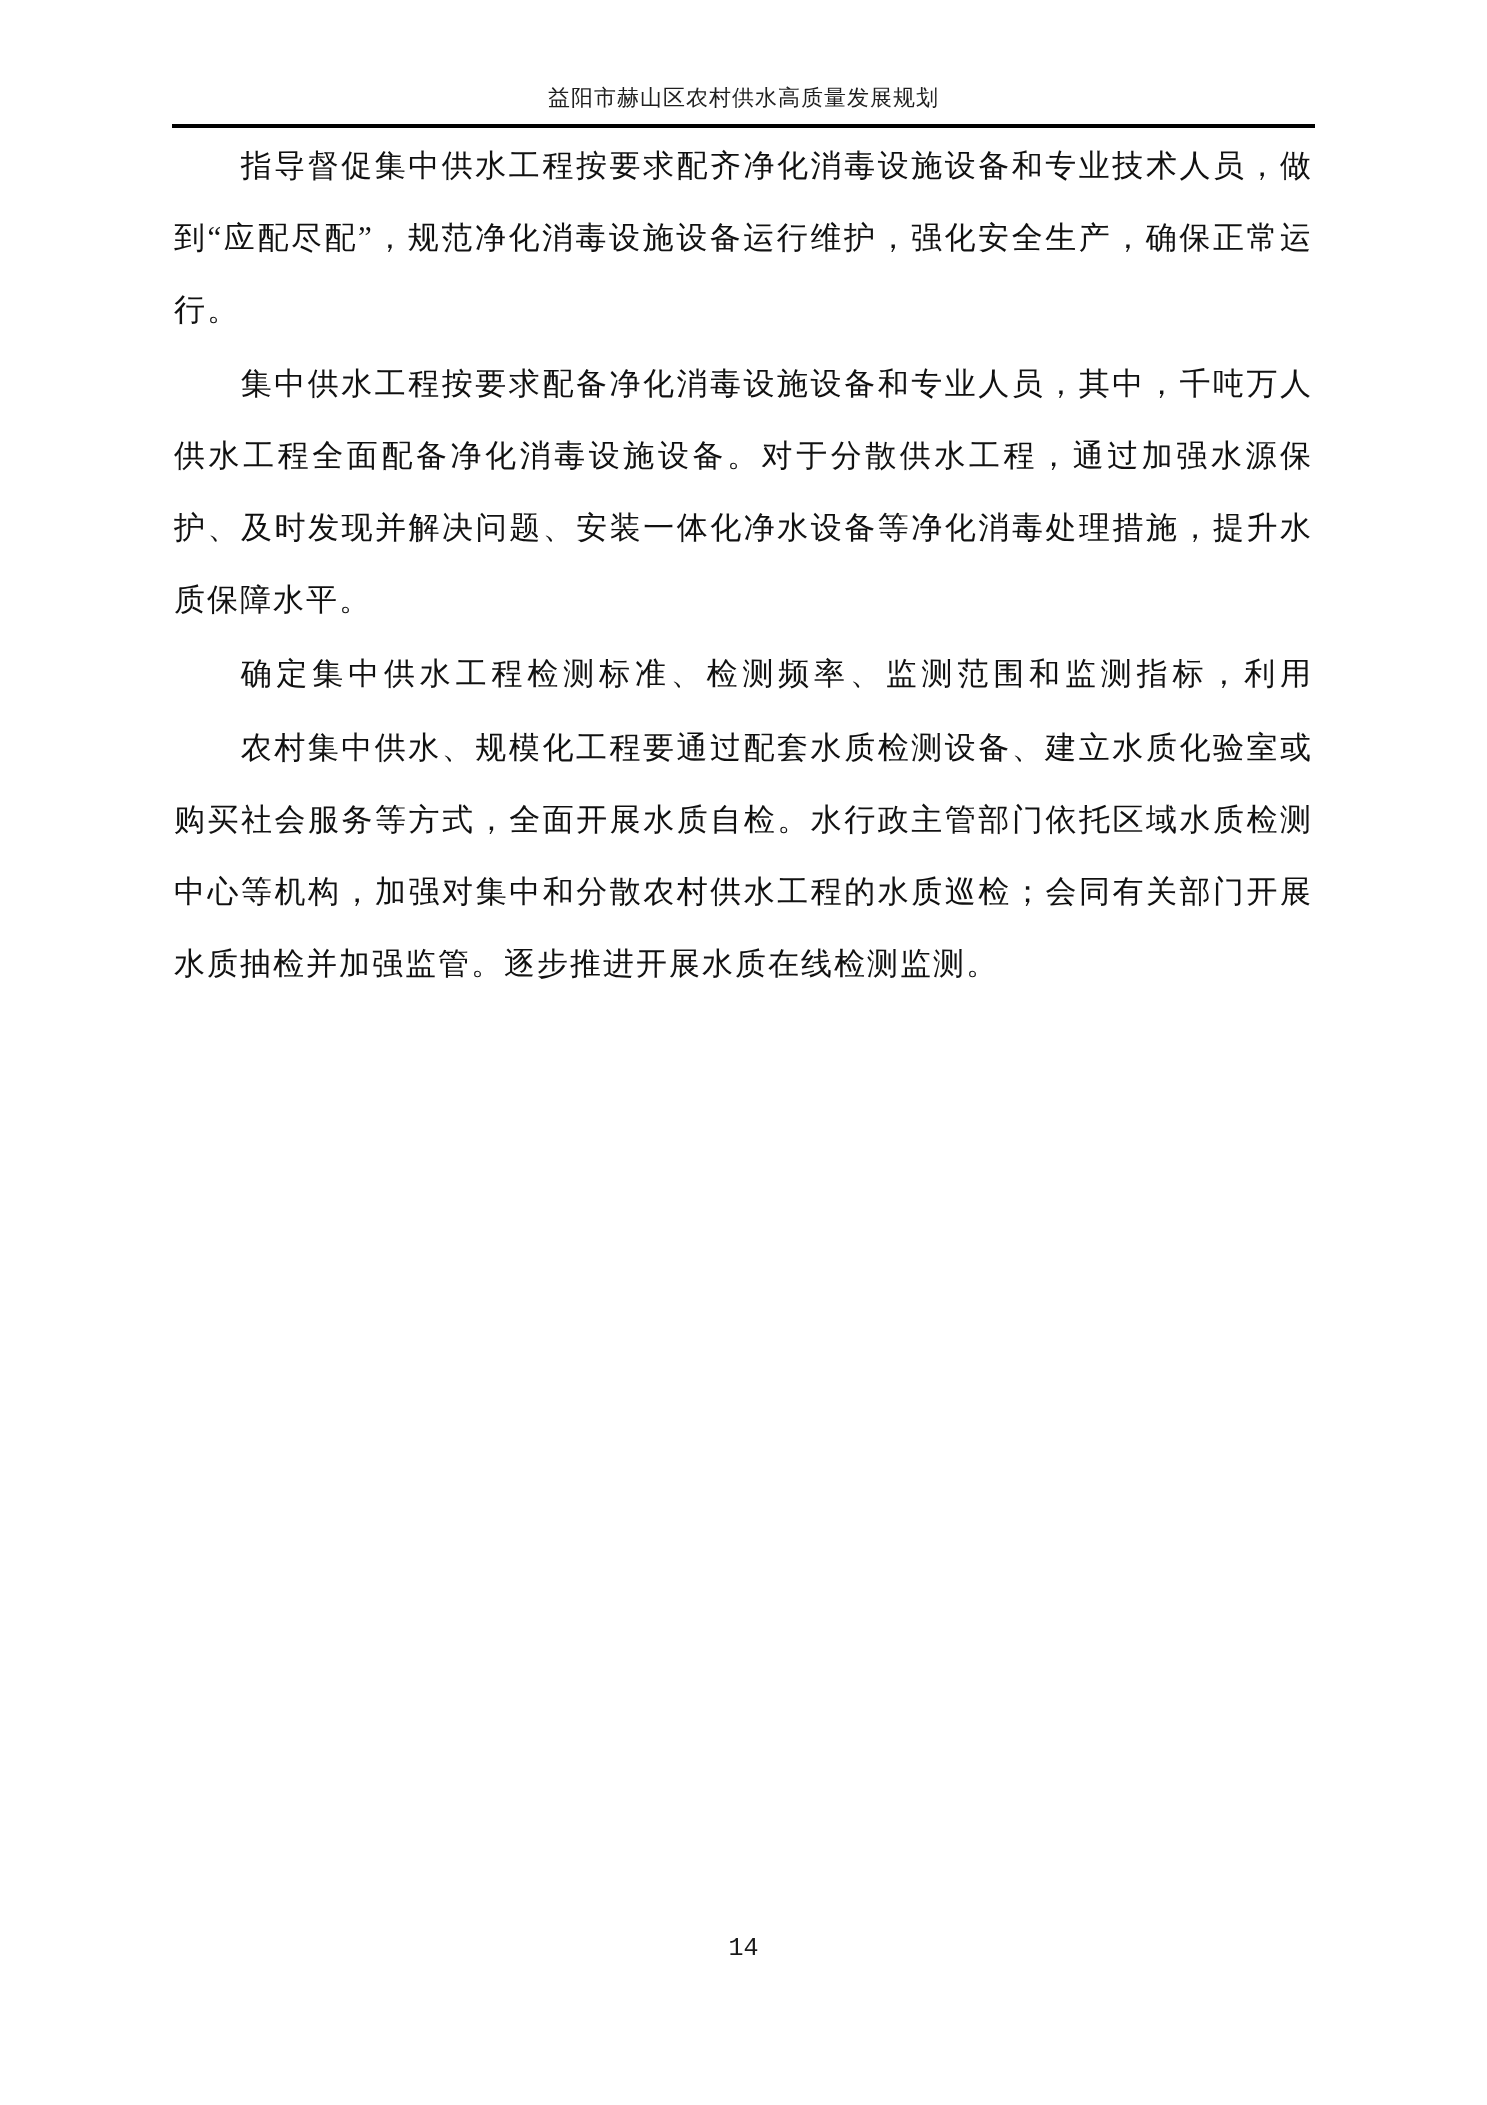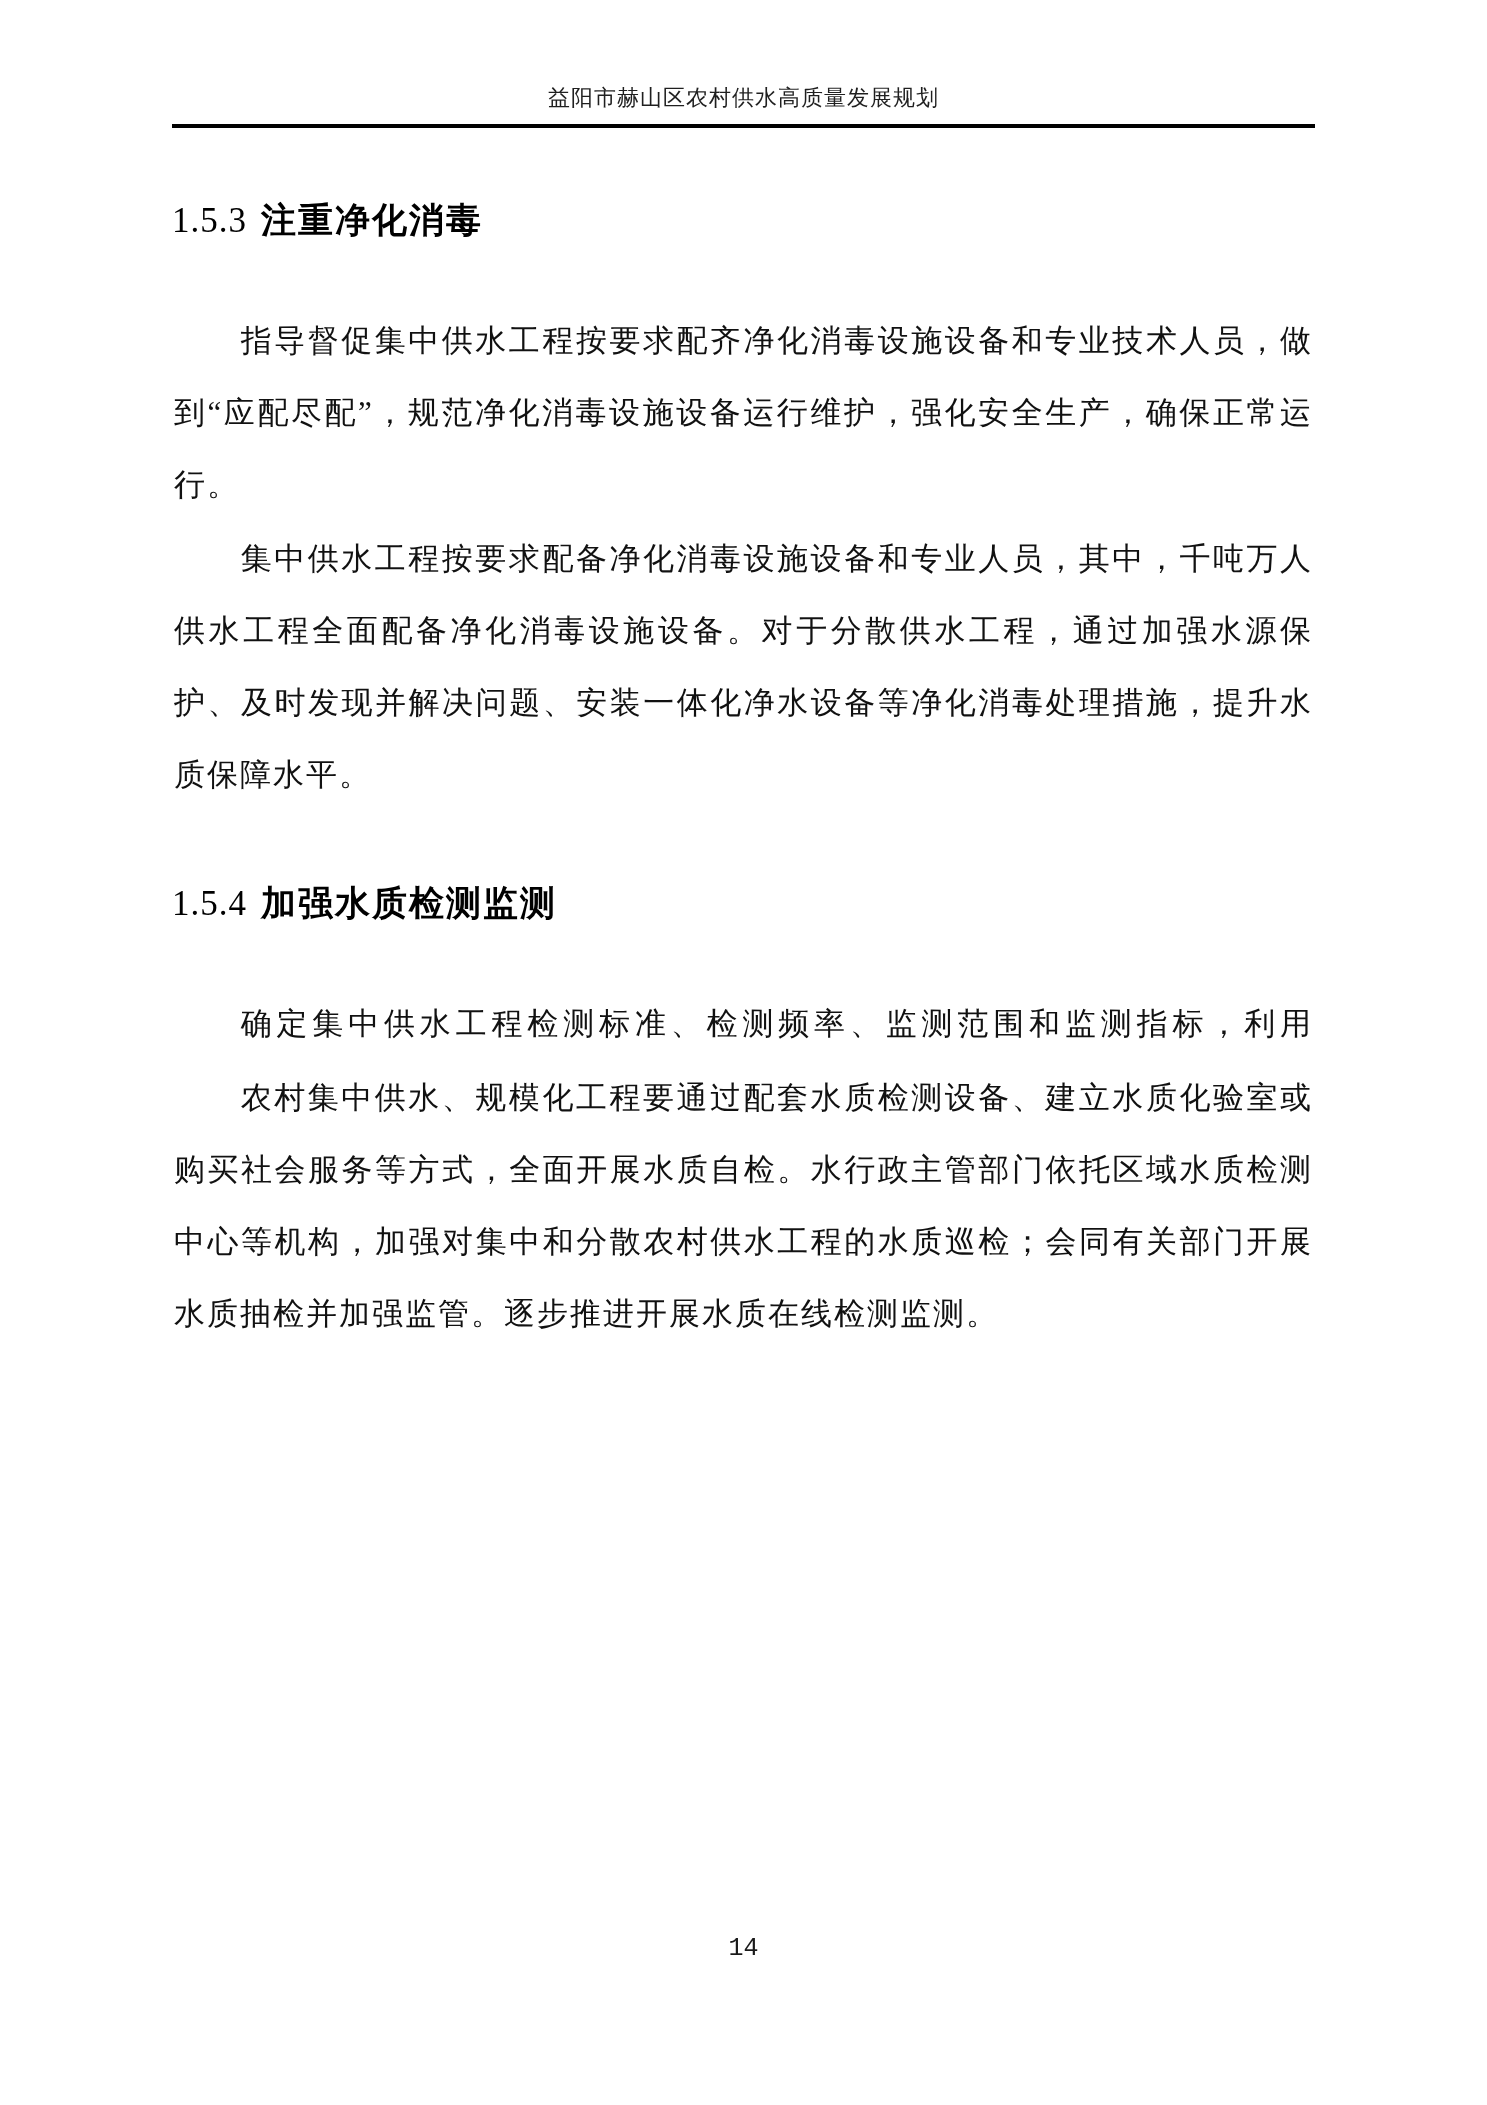--- a/index.html
+++ b/index.html
@@ -89,32 +89,26 @@
 <body>
 
 <div class="page">
 
   <header class="doc-header">
     <div class="header-title">益阳市赫山区农村供水高质量发展规划</div>
   </header>
 
   <main class="doc-body">
 
-    <h2 class="section-heading">
-      <span class="hnum">1.5.3</span><span class="htext">注重净化消毒</span>
-    </h2>
 
     <p class="body-para">指导督促集中供水工程按要求配齐净化消毒设施设备和专业技术人员，做到“应配尽配”，规范净化消毒设施设备运行维护，强化安全生产，确保正常运行。</p>
 
     <p class="body-para">集中供水工程按要求配备净化消毒设施设备和专业人员，其中，千吨万人供水工程全面配备净化消毒设施设备。对于分散供水工程，通过加强水源保护、及时发现并解决问题、安装一体化净水设备等净化消毒处理措施，提升水质保障水平。</p>
 
 
-    <h2 class="section-heading">
-      <span class="hnum">1.5.4</span><span class="htext">加强水质检测监测</span>
-    </h2>
 
     <p class="body-para para-continued">确定集中供水工程检测标准、检测频率、监测范围和监测指标，利用</p>
 
     <p class="body-para">农村集中供水、规模化工程要通过配套水质检测设备、建立水质化验室或购买社会服务等方式，全面开展水质自检。水行政主管部门依托区域水质检测中心等机构，加强对集中和分散农村供水工程的水质巡检；会同有关部门开展水质抽检并加强监管。逐步推进开展水质在线检测监测。</p>
 
   </main>
 
   <footer class="doc-footer">
     <span class="page-number">14</span>
   </footer>

